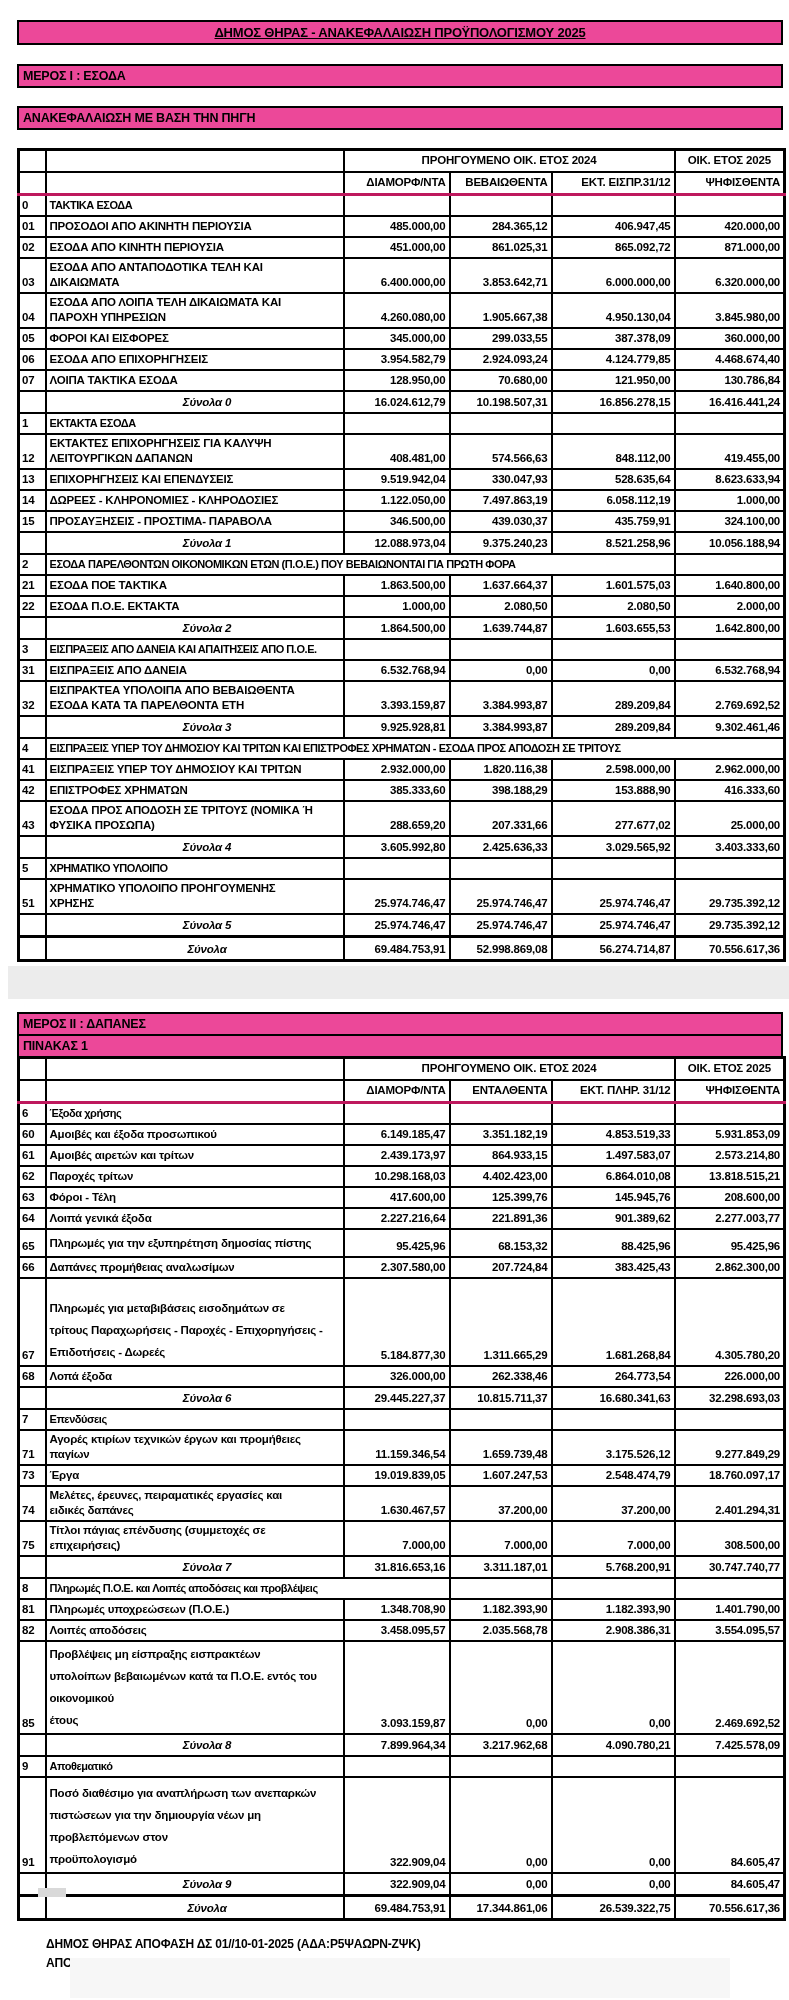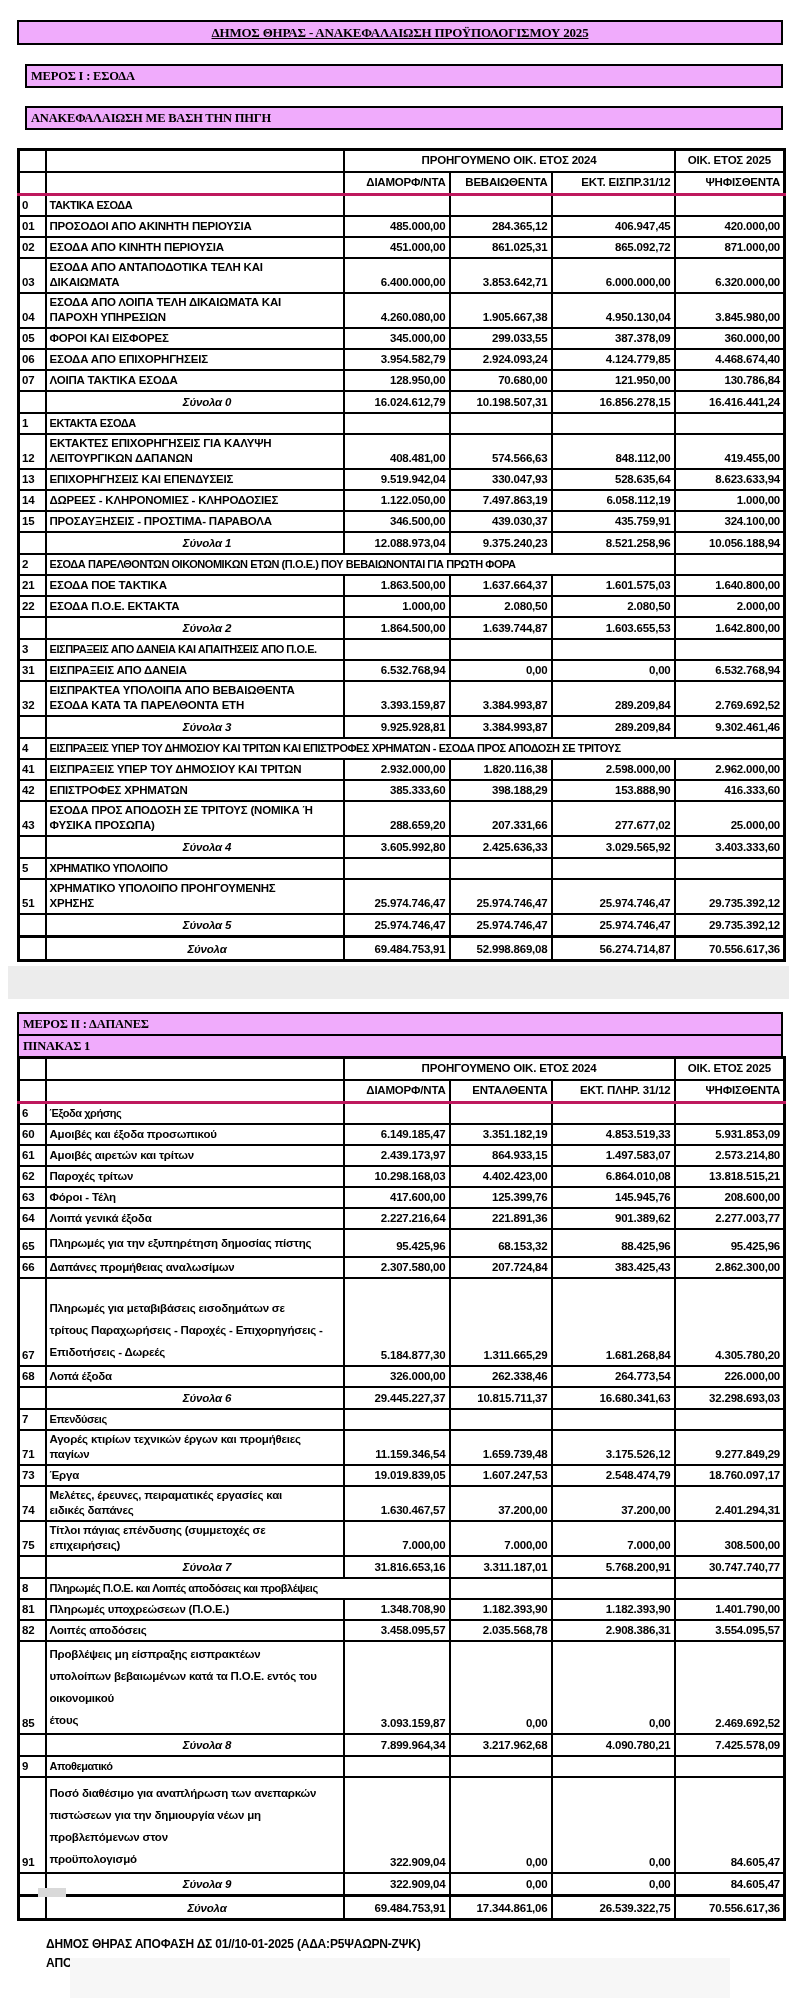--- a/index.html
+++ b/index.html
@@ -3,31 +3,31 @@
 <meta charset="utf-8">
 <style>
   html,body{margin:0;padding:0;background:#ffffff;}
   body{
     width:789px;height:2000px;position:relative;overflow:hidden;
     font-family:"Liberation Sans","DejaVu Sans",sans-serif;
     font-weight:700;color:#000;
   }
   .page{position:relative;padding:20px 6px 0 17px;}
 
-  .box{border:2px solid #000;background:#f0abfc;font-family:Liberation Serif, serif;}
+  .box{border:2px solid #000;background:#ec4899;}
   .title-box{
     height:21px;display:flex;align-items:center;justify-content:center;
     font-size:13px;letter-spacing:-0.2px;margin-bottom:19px;
   }
   .title-box span{text-decoration:underline;}
   .bar{
     height:20px;line-height:20px;font-size:12.5px;padding-left:4px;
     letter-spacing:-0.2px;
   }
-  .bar.gap-b{margin-bottom:18px;margin-left:8px;}
+  .bar.gap-b{margin-bottom:18px;}
   .bar.joined{margin-top:-2px;}
 
   table.budget{
     border-collapse:collapse;table-layout:fixed;width:766px;
     border:3px solid #000;
   }
   table.budget.joined{margin-top:-2px;}
   .budget td{
     border:2px solid #000;padding:1px 3px 2px 3px;vertical-align:bottom;
     font-size:11.5px;line-height:15px;letter-spacing:-0.2px;

